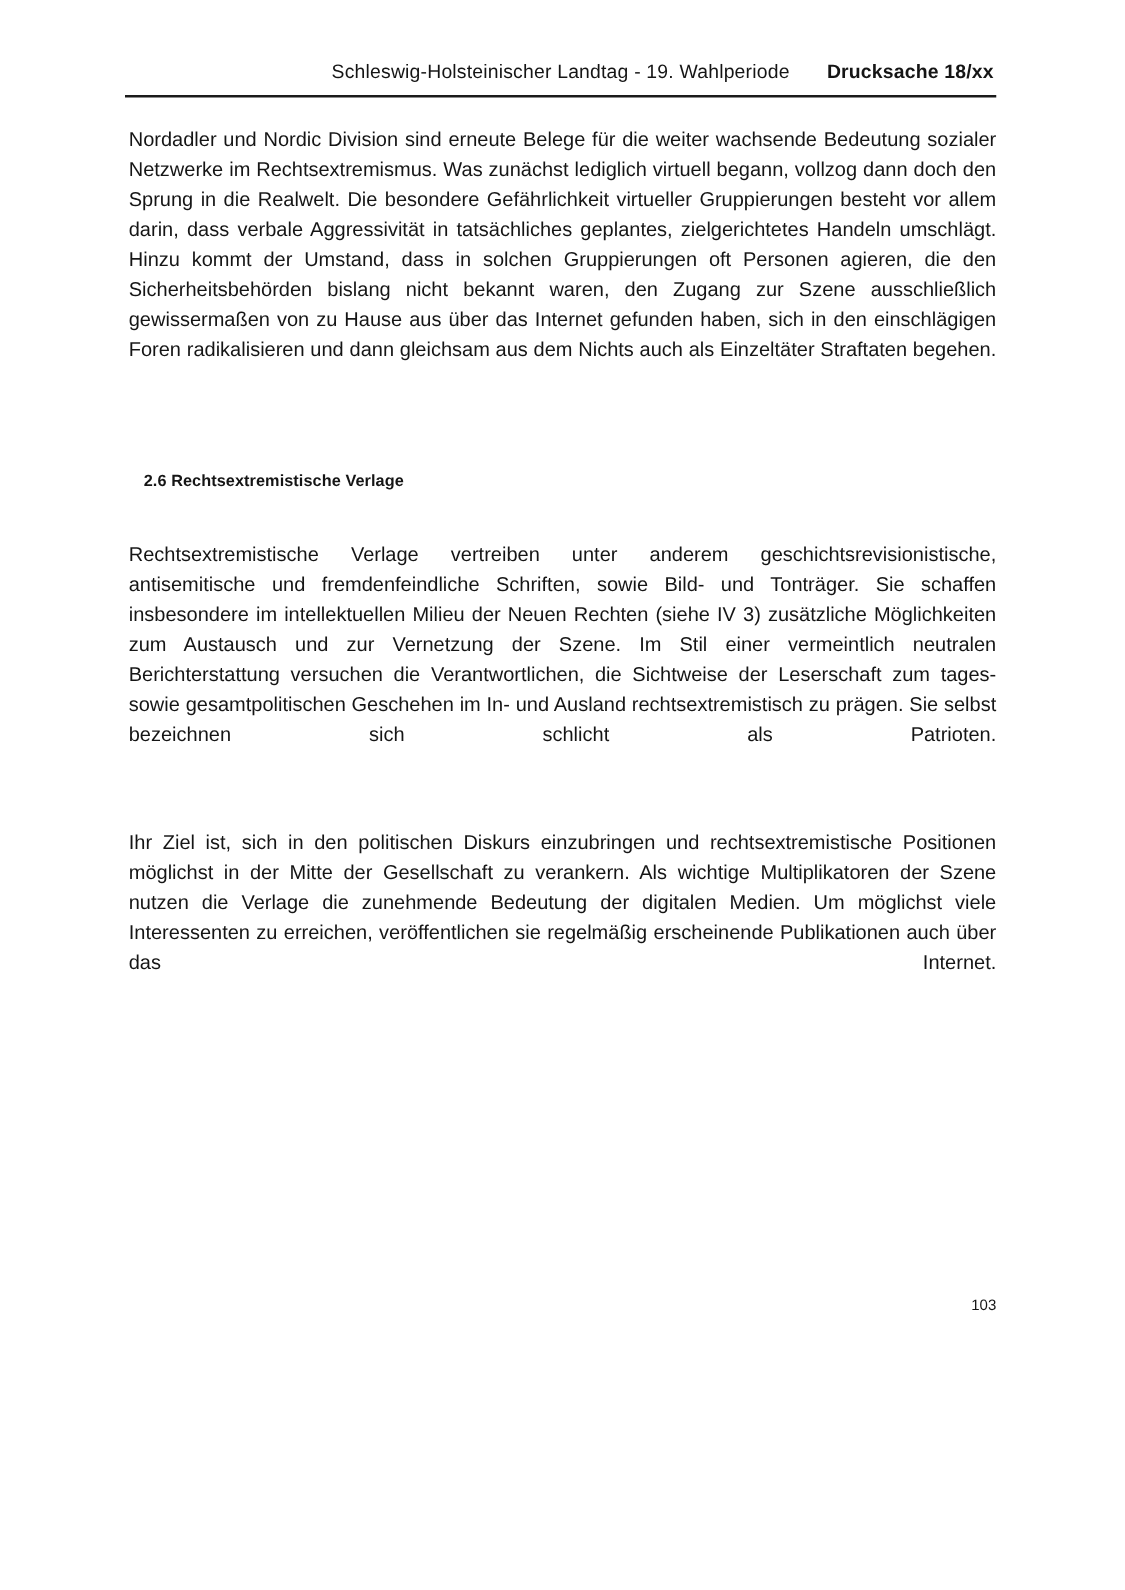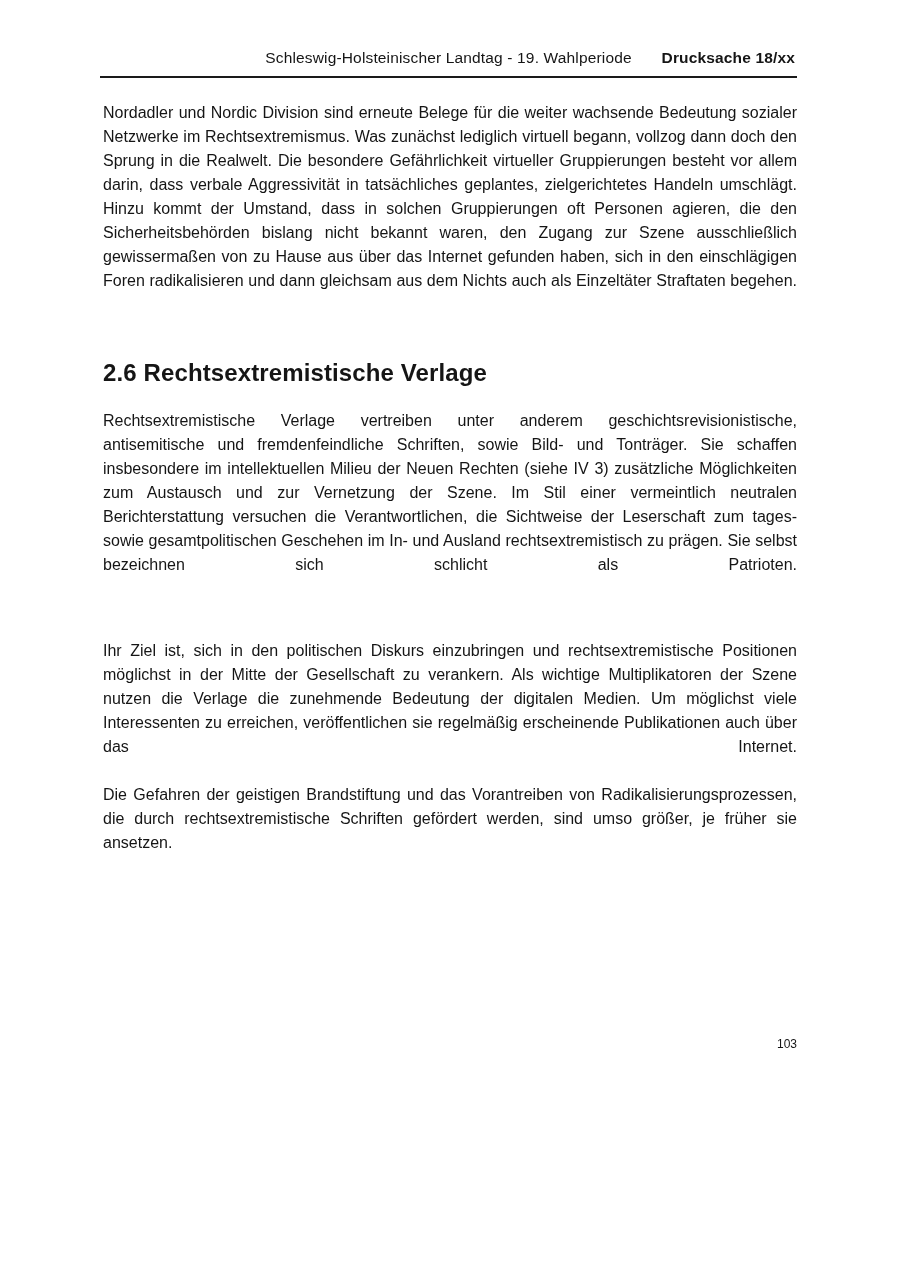--- a/index.html
+++ b/index.html
@@ -74,24 +74,24 @@
   .para::after {
     content: "";
     display: inline-block;
     width: 100%;
   }
 
   .spacer-line { height: 37.2px; }
   .spacer-half { height: 18px; }
 
   .section-heading {
-    font-size: 24px;
+    font-size: 13px;
     font-weight: 700;
     line-height: 37.2px;
-    margin: 0;
+    margin: 12px;
     letter-spacing: 0.005em;
   }
 
   
   .page-number {
     position: absolute;
     right: 103px;
     bottom: 50px;
     font-size: 12px;
     line-height: 20px;
@@ -118,19 +118,18 @@
     <h2 class="section-heading">2.6 Rechtsextremistische Verlage</h2>
 
     <div class="spacer-half"></div>
 
     <p class="para">Rechtsextremistische Verlage vertreiben unter anderem geschichtsrevisionistische, antisemitische und fremdenfeindliche Schriften, sowie Bild- und Tonträger. Sie schaffen insbesondere im intellektuellen Milieu der Neuen Rechten (siehe IV 3) zusätzliche Möglichkeiten zum Austausch und zur Vernetzung der Szene. Im Stil einer vermeintlich neutralen Berichterstattung versuchen die Verantwortlichen, die Sichtweise der Leserschaft zum tages- sowie gesamtpolitischen Geschehen im In- und Ausland rechtsextremistisch zu prägen. Sie selbst bezeichnen sich schlicht als Patrioten.</p>
 
     <div class="spacer-line"></div>
 
     <p class="para">Ihr Ziel ist, sich in den politischen Diskurs einzubringen und rechtsextremistische Positionen möglichst in der Mitte der Gesellschaft zu verankern. Als wichtige Multiplikatoren der Szene nutzen die Verlage die zunehmende Bedeutung der digitalen Medien. Um möglichst viele Interessenten zu erreichen, veröffentlichen sie regelmäßig erscheinende Publikationen auch über das Internet.</p>
 
-    <p class="para">Die Gefahren der geistigen Brandstiftung und das Vorantreiben von Radikalisierungsprozessen, die durch rechtsextremistische Schriften gefördert werden, sind umso größer, je früher sie ansetzen.</p>
 
   </div>
 
   <div class="page-number">103</div>
 
 </div>
 
 </body></html>

